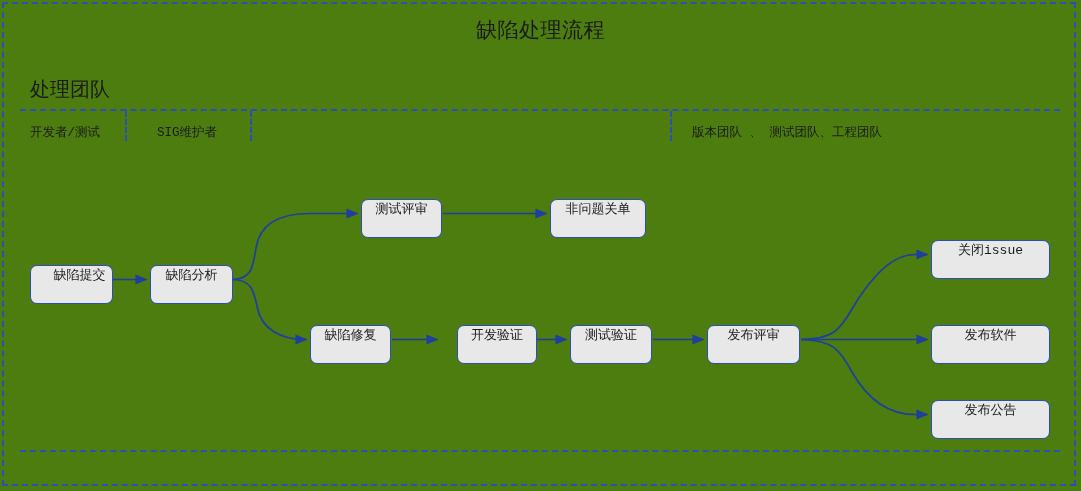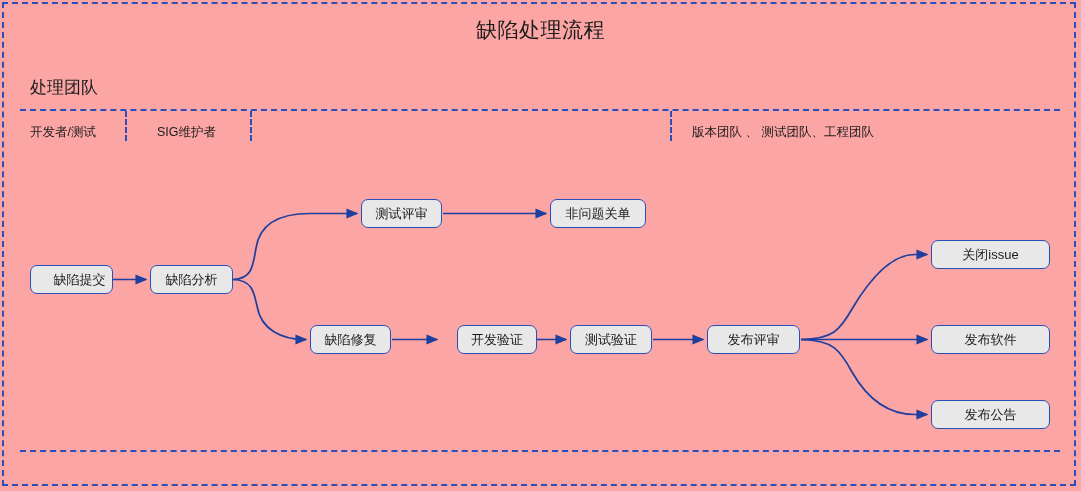--- a/index.html
+++ b/index.html
@@ -4,22 +4,22 @@
 <style>
   html, body {
     margin: 0;
     padding: 0;
     background: #ffffff;
   }
   #canvas {
     position: relative;
     width: 1081px;
     height: 491px;
-    background: #fca5a5;
-    font-family: Liberation Sans, sans-serif;
+    background: #4d7c0f;
+    font-family: Liberation Mono, monospace;
     overflow: hidden;
   }
   
   #outer-frame {
     position: absolute;
     left: 2px;
     top: 2px;
     width: 1074px;
     height: 484px;
     border: 2px dashed #2a4fb8;
@@ -35,21 +35,21 @@
     text-align: center;
     font-size: 21px;
     color: #1b1b1b;
     letter-spacing: 0.5px;
   }
   
   #pool-label {
     position: absolute;
     left: 30px;
     top: 76px;
-    font-size: 17px;
+    font-size: 20px;
     color: #1b1b1b;
   }
   
   #pool-rule {
     position: absolute;
     left: 20px;
     top: 109px;
     width: 1040px;
     height: 0;
     border-top: 2px dashed #2a4fb8;
@@ -80,25 +80,25 @@
     white-space: nowrap;
   }
   
   .node {
     position: absolute;
     box-sizing: border-box;
     background: #e8e8e8;
     border: 1.6px solid #2a4fb8;
     border-radius: 7px;
     display: flex;
-    align-items: center;
+    align-items: flex-start;
     justify-content: center;
     font-size: 13px;
     color: #1b1b1b;
-    height: 29px;
+    height: 39px;
     white-space: nowrap;
   }
   
   #connectors {
     position: absolute;
     left: 0;
     top: 0;
     width: 1081px;
     height: 491px;
     pointer-events: none;

